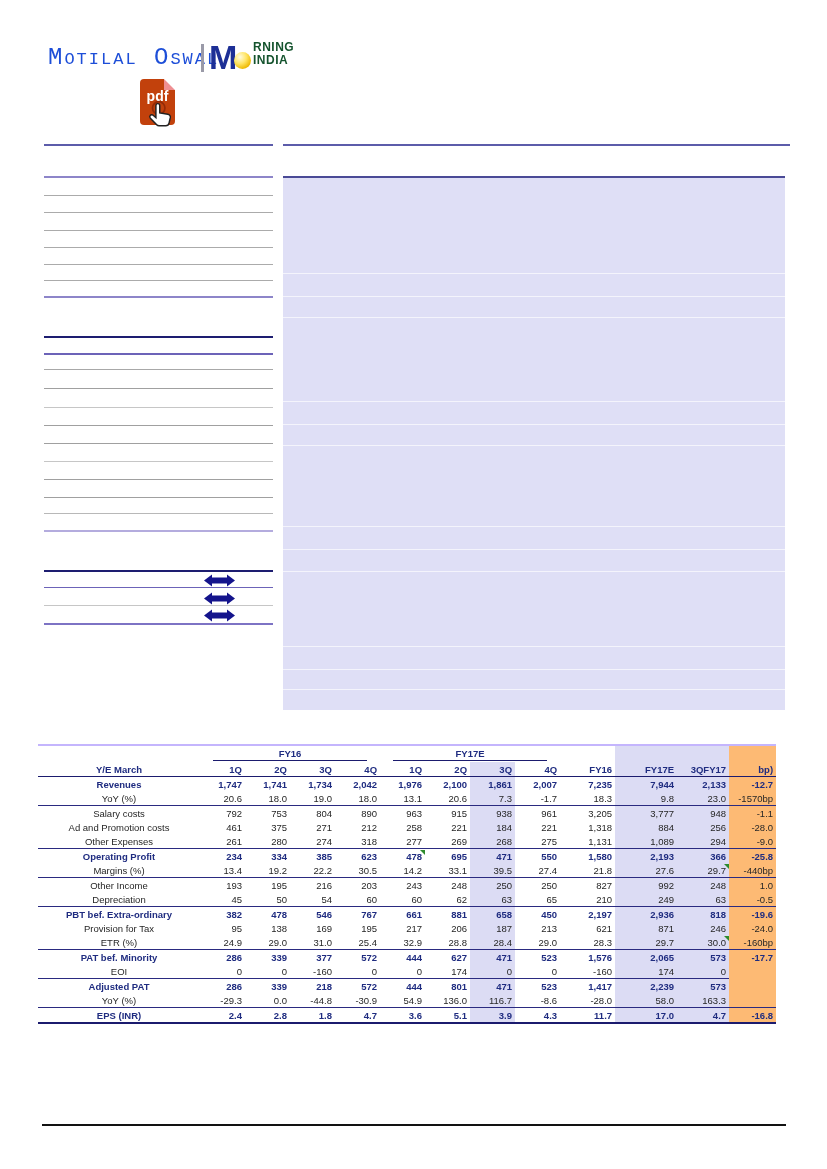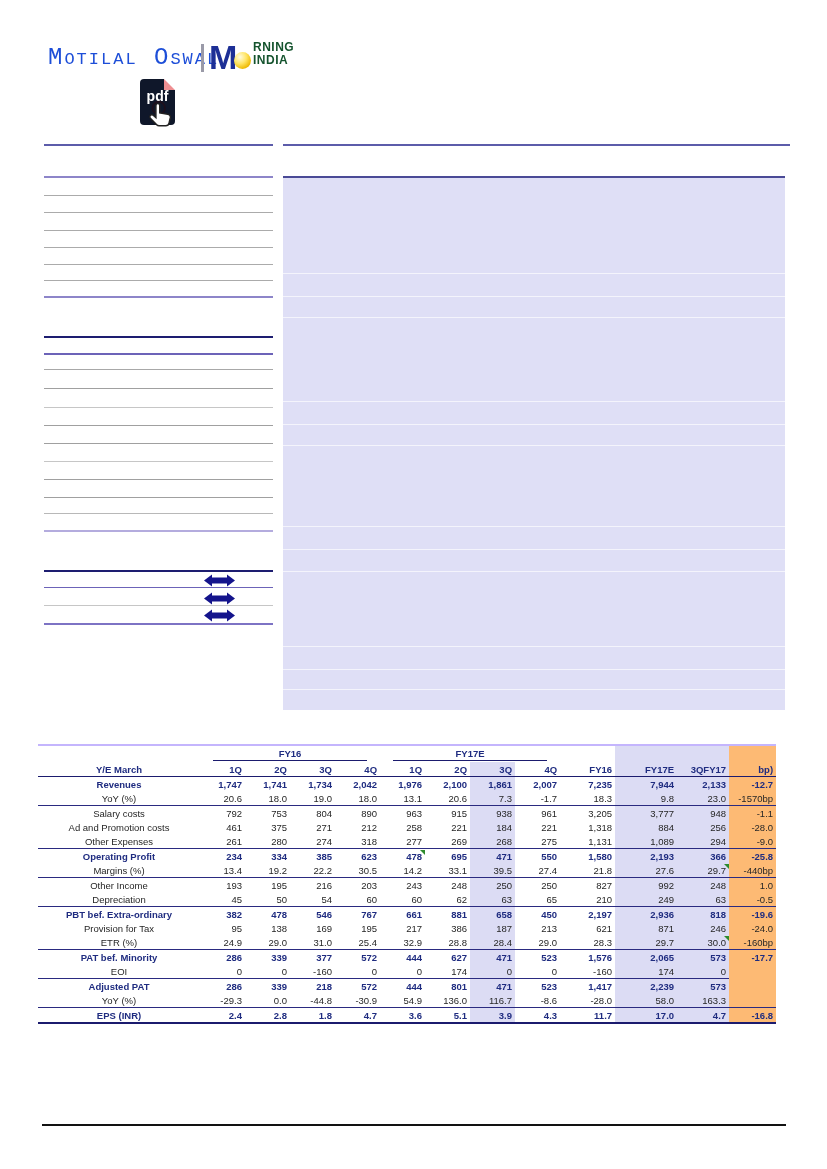--- a/index.html
+++ b/index.html
@@ -10,21 +10,21 @@
   .brand{position:absolute;left:48px;top:44px;font-family:Liberation Mono, monospace;
          font-variant:small-caps;font-size:24px;letter-spacing:2px;color:#1d4ed8;}
   .logo-divider{position:absolute;left:201px;top:44px;width:3px;height:28px;background:#9a9aa8;}
   .mo-m{position:absolute;left:209px;top:38px;font-size:34px;font-weight:bold;color:#1d2f96;}
   .mo-sun{position:absolute;left:234px;top:52px;width:17px;height:17px;border-radius:50%;
           background:radial-gradient(circle at 35% 30%,#fffbe0 0%,#ffe566 40%,#edb800 75%,#c98f00 100%);}
   .mo-right{position:absolute;left:253px;top:41px;line-height:13px;}
   .mo-right div{font-size:12px;font-weight:bold;color:#14532d;letter-spacing:.5px;}
 
   
-  .pdficon{position:absolute;left:140px;top:79px;width:35px;height:46px;background:#0f172a;
+  .pdficon{position:absolute;left:140px;top:79px;width:35px;height:46px;background:#c2410c;
            border-radius:4px;cursor:pointer;}
   .pdficon .fold{position:absolute;top:0;right:0;width:0;height:0;
            border-bottom:11px solid #ef8f92;border-right:11px solid #ffffff;}
   .pdficon .txt{position:absolute;left:0;right:0;top:9px;text-align:center;color:#fff;
            font-weight:bold;font-size:14px;}
   .cursor{position:absolute;left:147px;top:100px;width:28px;height:34px;}
 
   
   .rule{position:absolute;}
 
@@ -328,21 +328,21 @@
             <td class="hl">818</td>
             <td class="gr">-19.6</td>
           </tr>
           <tr>
             <td class="lbl">Provision for Tax</td>
             <td class="">95</td>
             <td class="">138</td>
             <td class="">169</td>
             <td class="">195</td>
             <td class="">217</td>
-            <td class="">386</td>
+            <td class="">206</td>
             <td class="hl">187</td>
             <td class="">213</td>
             <td class="">621</td>
             <td class="hl">871</td>
             <td class="hl">246</td>
             <td class="gr">-24.0</td>
           </tr>
           <tr>
             <td class="lbl sep">ETR (%)</td>
             <td class="sep">24.9</td>

